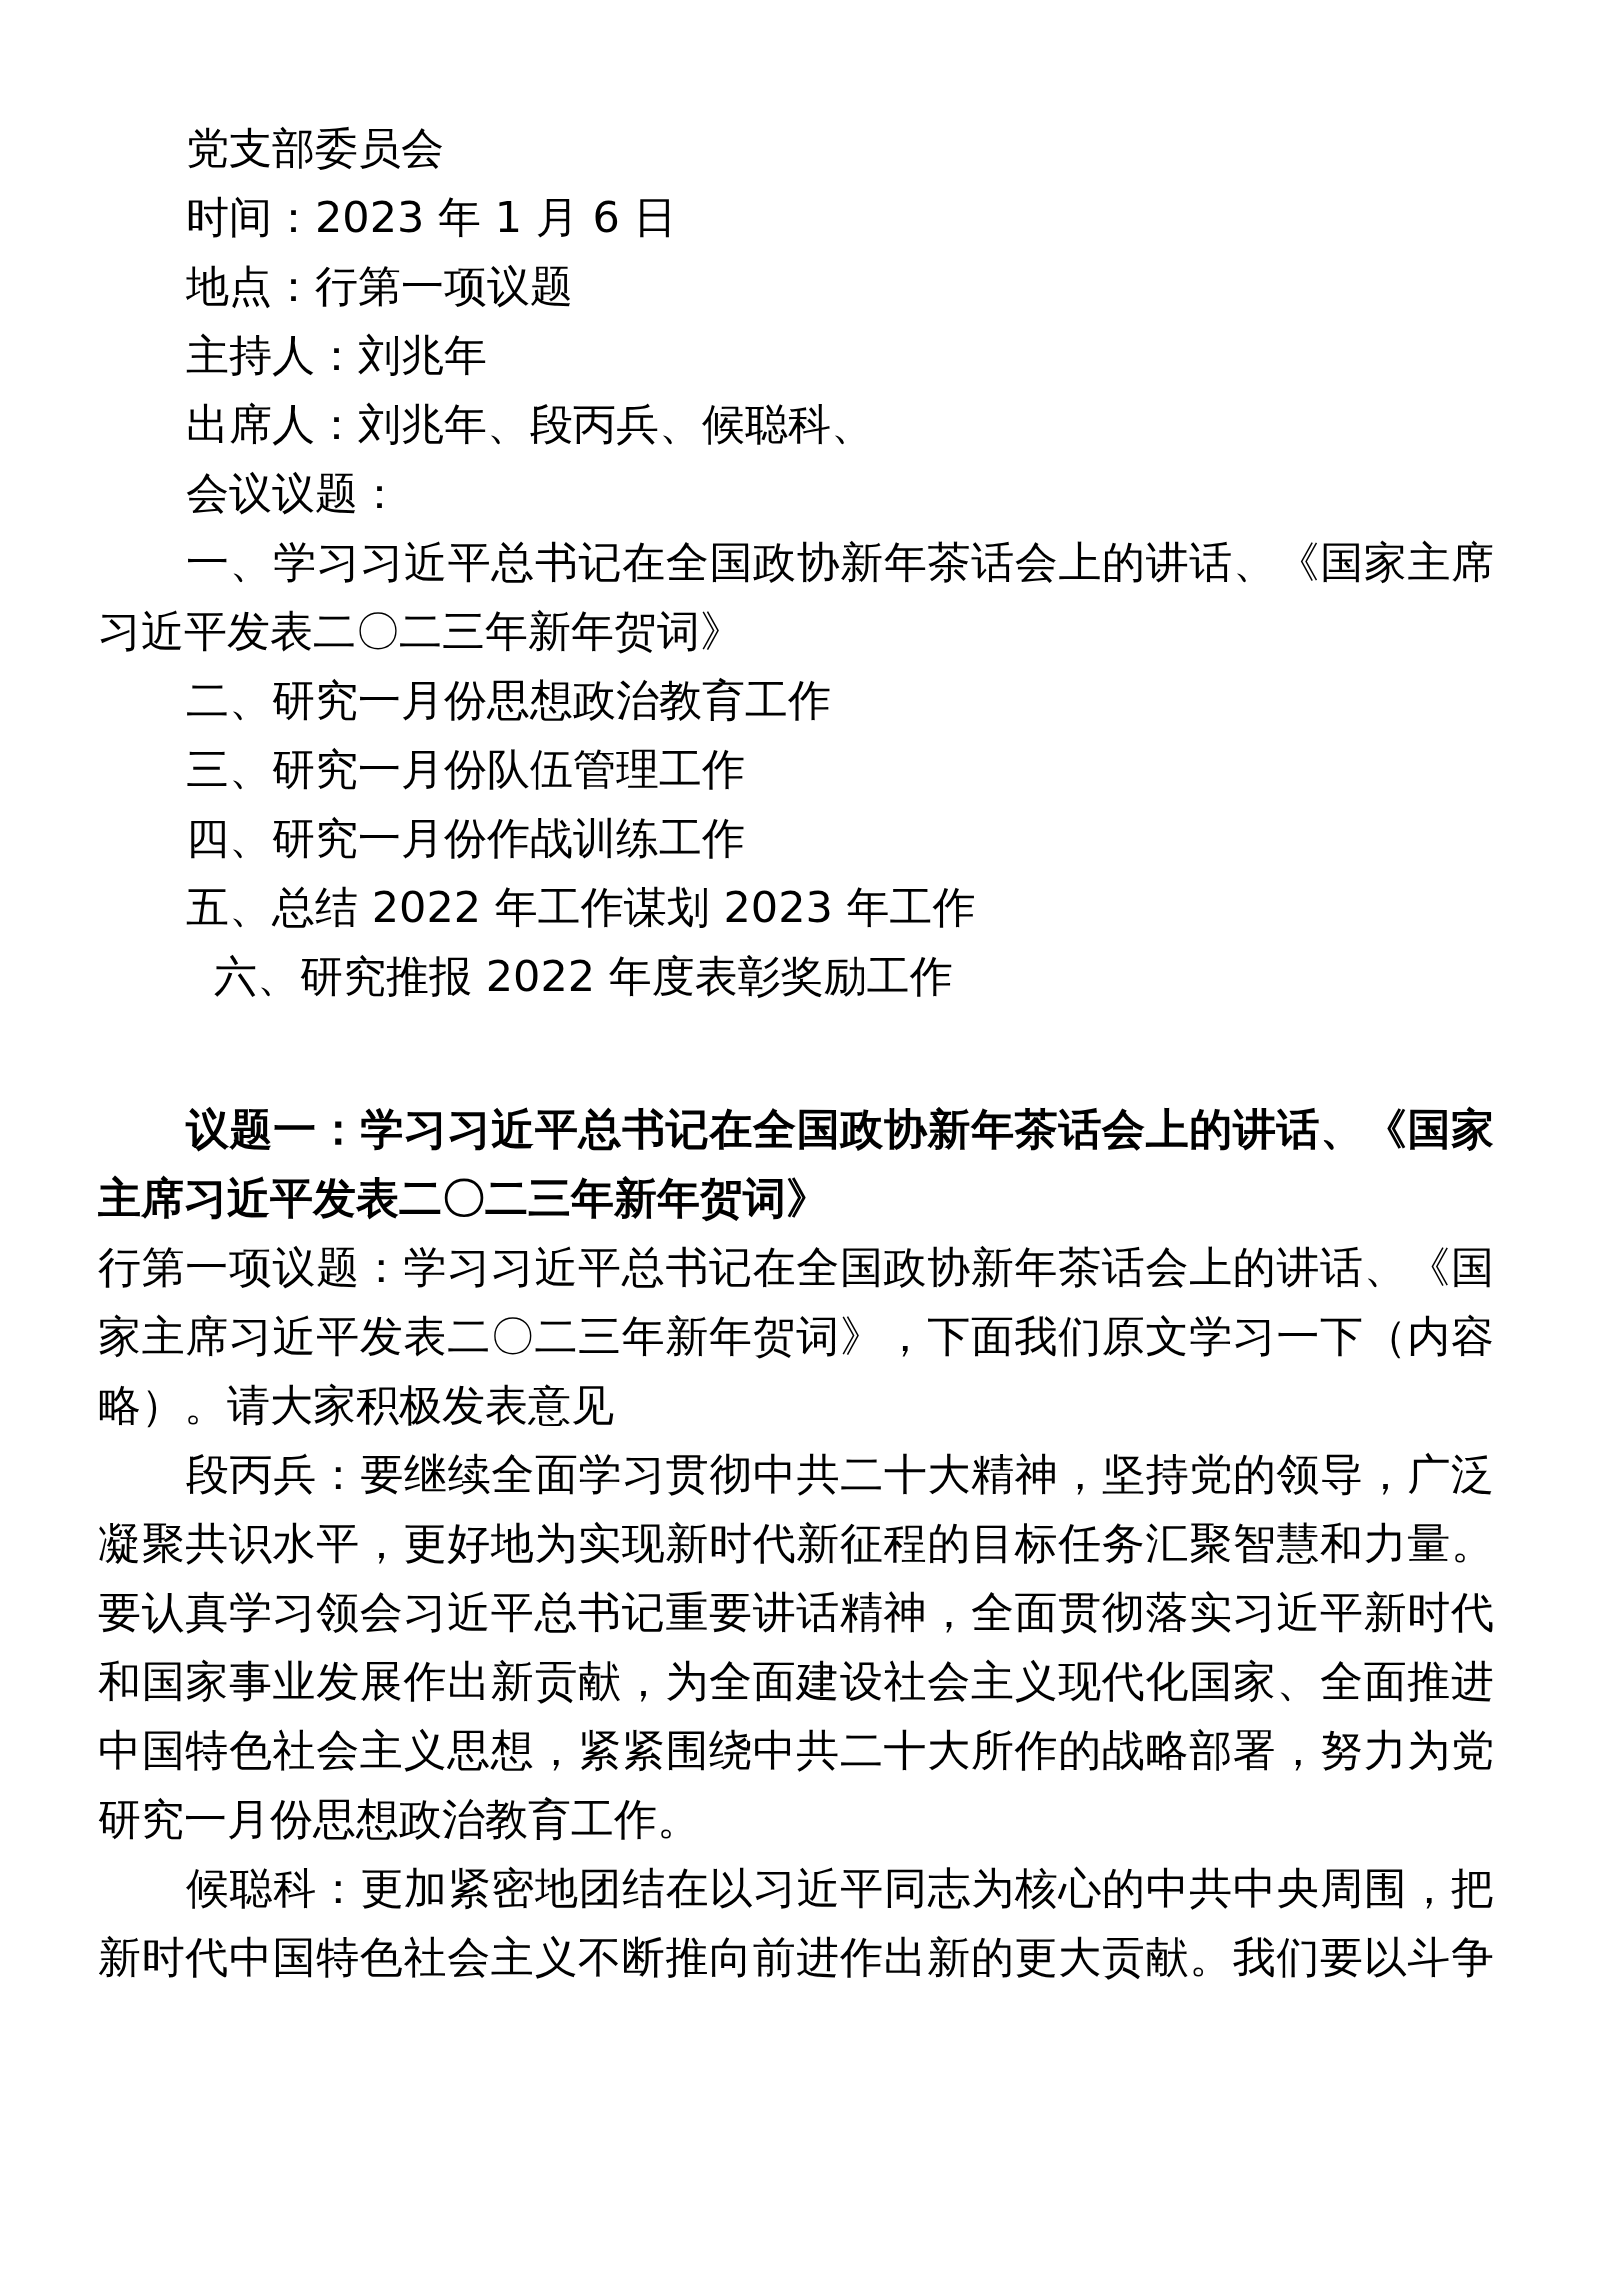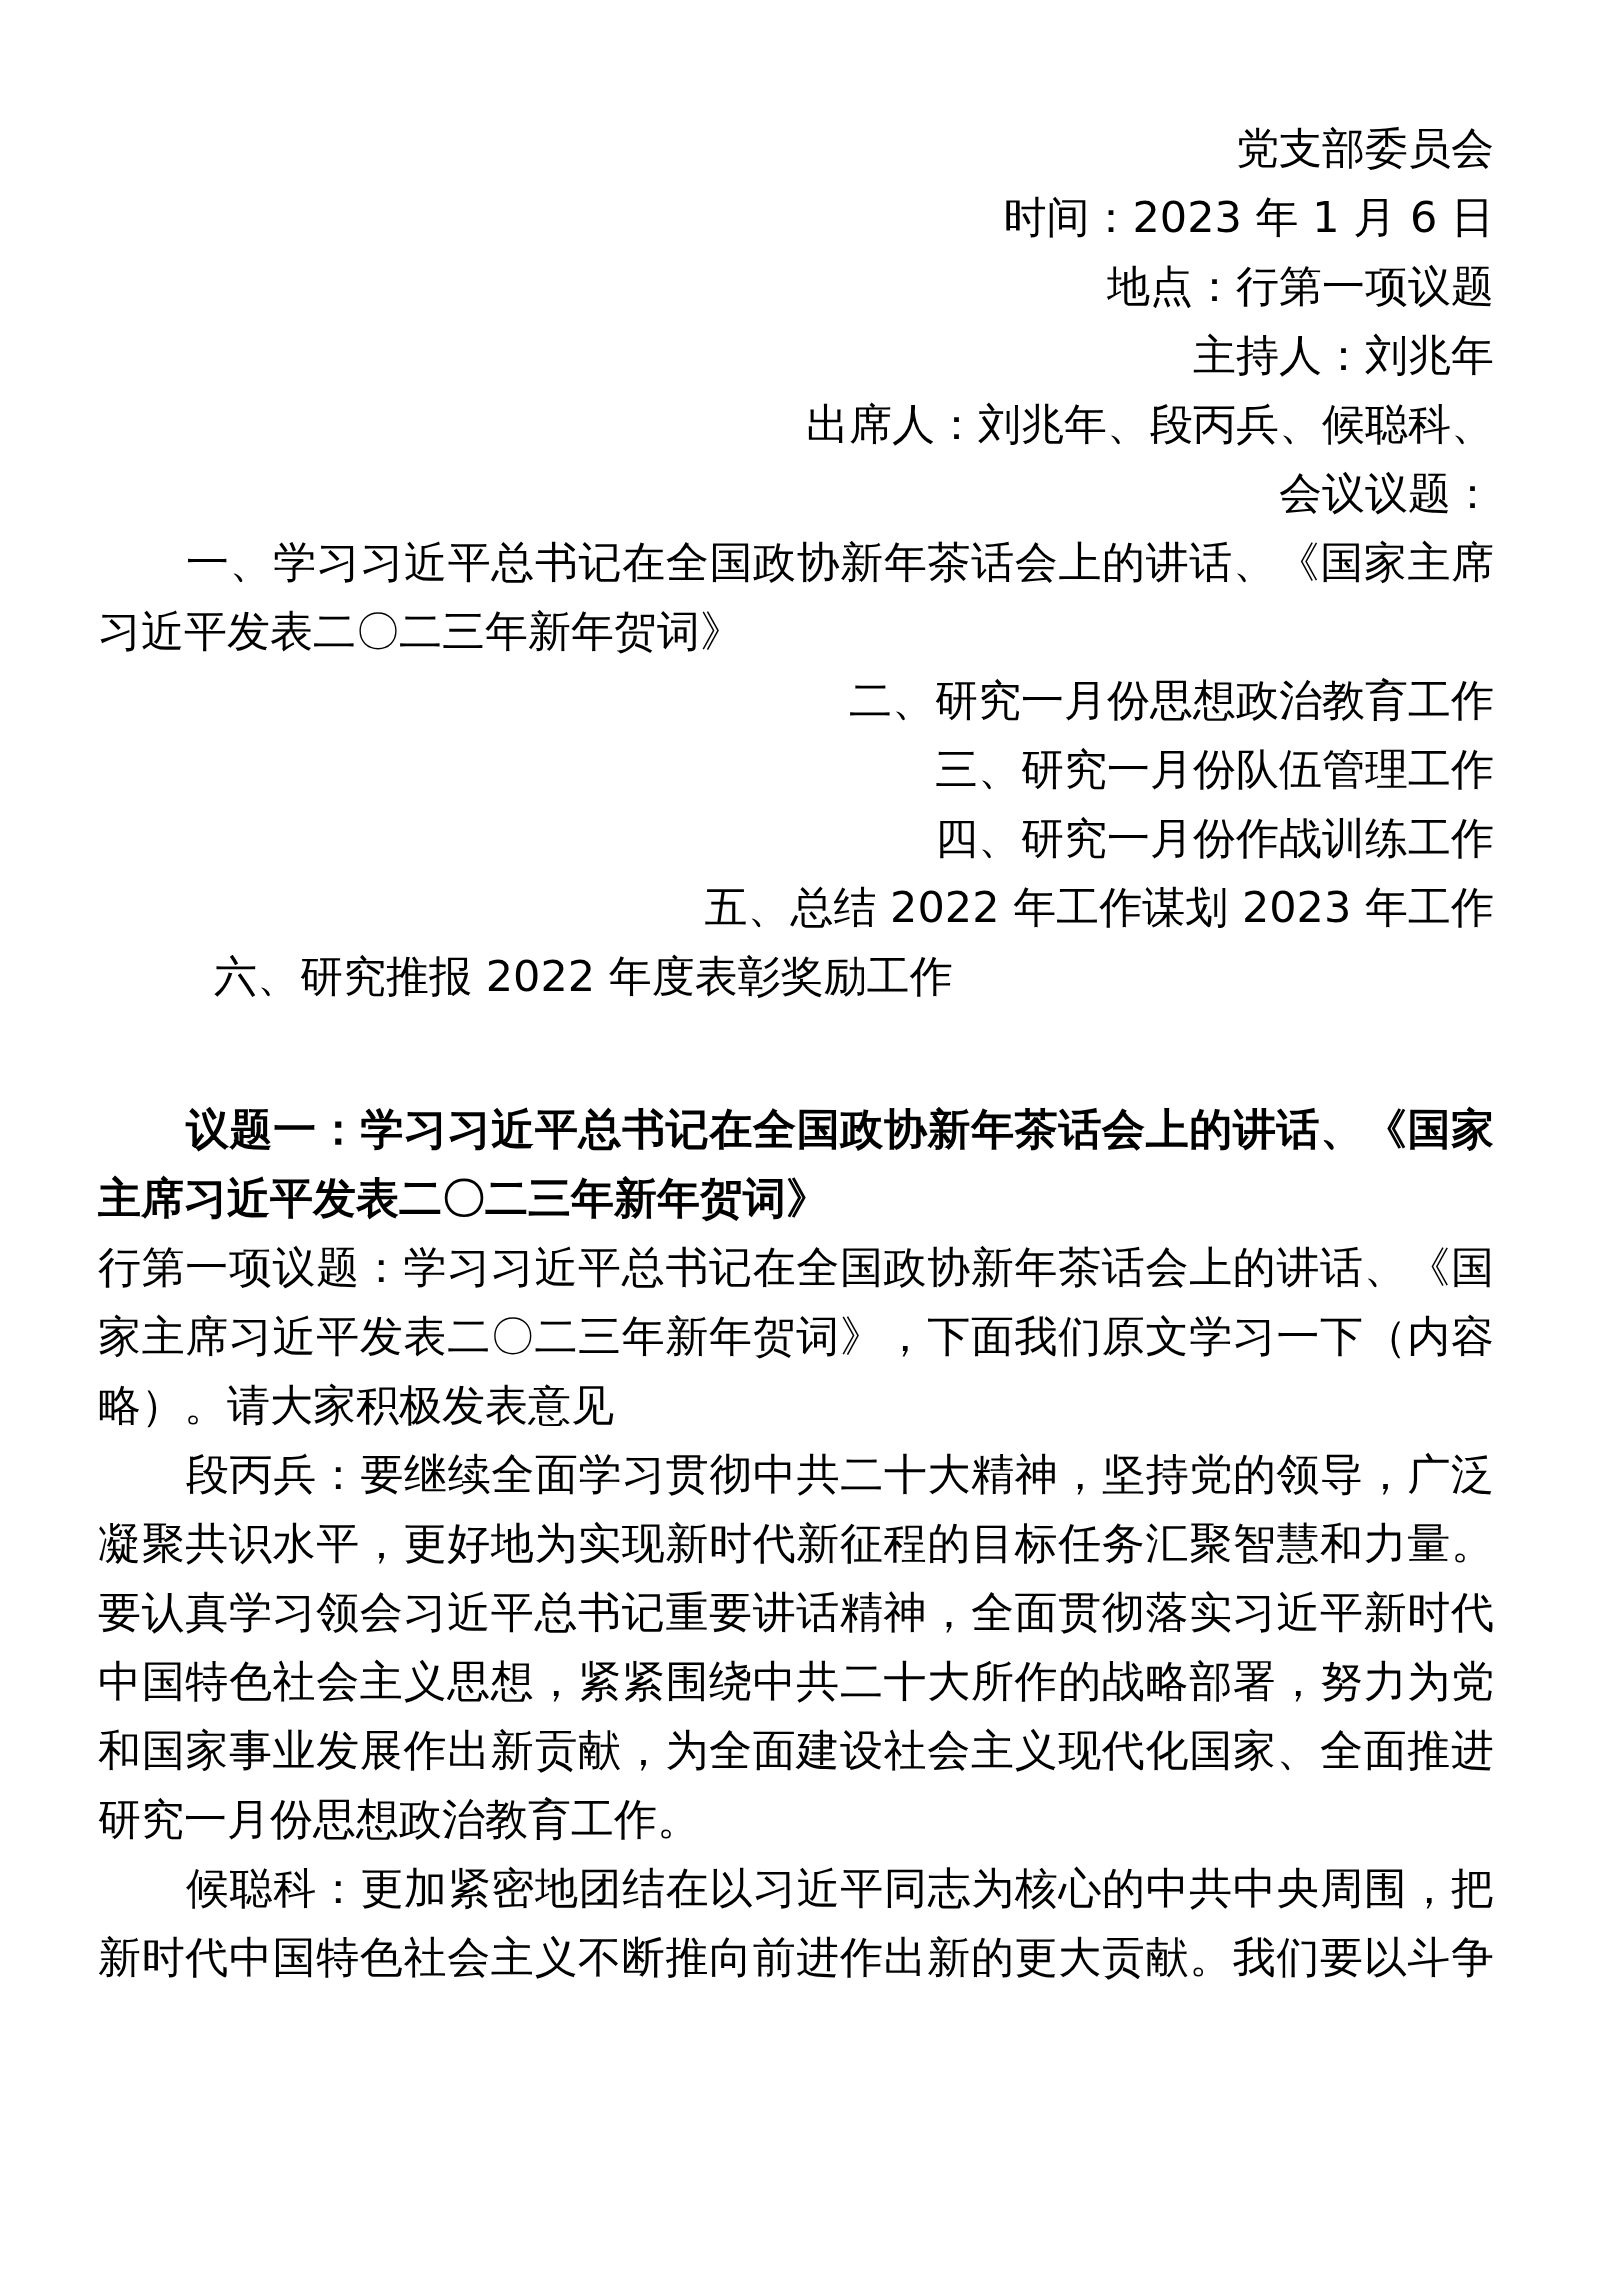--- a/index.html
+++ b/index.html
@@ -21,21 +21,21 @@
       top: 114px;
       width: 1396px;
     }
     .line {
       height: 69px;
       line-height: 69px;
       font-size: 43px;
       white-space: nowrap;
       overflow: visible;
     }
-    .indent { padding-left: 88px; text-align: right; }
+    .indent { padding-left: 88px; }
     .indent-extra { padding-left: 116px; }
     .full {
       text-align: justify;
       text-align-last: justify;
     }
     .bold { font-weight: bold; }
     .gap { height: 84px; }
   </style>
 </head>
 <body>
@@ -69,22 +69,22 @@
   <div>
     <div class="line full">行第一项议题：学习习近平总书记在全国政协新年茶话会上的讲话、《国</div>
     <div class="line full">家主席习近平发表二〇二三年新年贺词》，下面我们原文学习一下（内容</div>
     <div class="line">略）。请大家积极发表意见</div>
   </div>
 
   <div>
     <div class="line indent full">段丙兵：要继续全面学习贯彻中共二十大精神，坚持党的领导，广泛</div>
     <div class="line full">凝聚共识水平，更好地为实现新时代新征程的目标任务汇聚智慧和力量。</div>
     <div class="line full">要认真学习领会习近平总书记重要讲话精神，全面贯彻落实习近平新时代</div>
+    <div class="line full">和国家事业发展作出新贡献，为全面建设社会主义现代化国家、全面推进</div>
     <div class="line full">中国特色社会主义思想，紧紧围绕中共二十大所作的战略部署，努力为党</div>
-    <div class="line full">和国家事业发展作出新贡献，为全面建设社会主义现代化国家、全面推进</div>
     <div class="line">研究一月份思想政治教育工作。</div>
   </div>
 
   <div>
     <div class="line indent full">候聪科：更加紧密地团结在以习近平同志为核心的中共中央周围，把</div>
     <div class="line full">新时代中国特色社会主义不断推向前进作出新的更大贡献。我们要以斗争</div>
   </div>
 
 </div>
 

